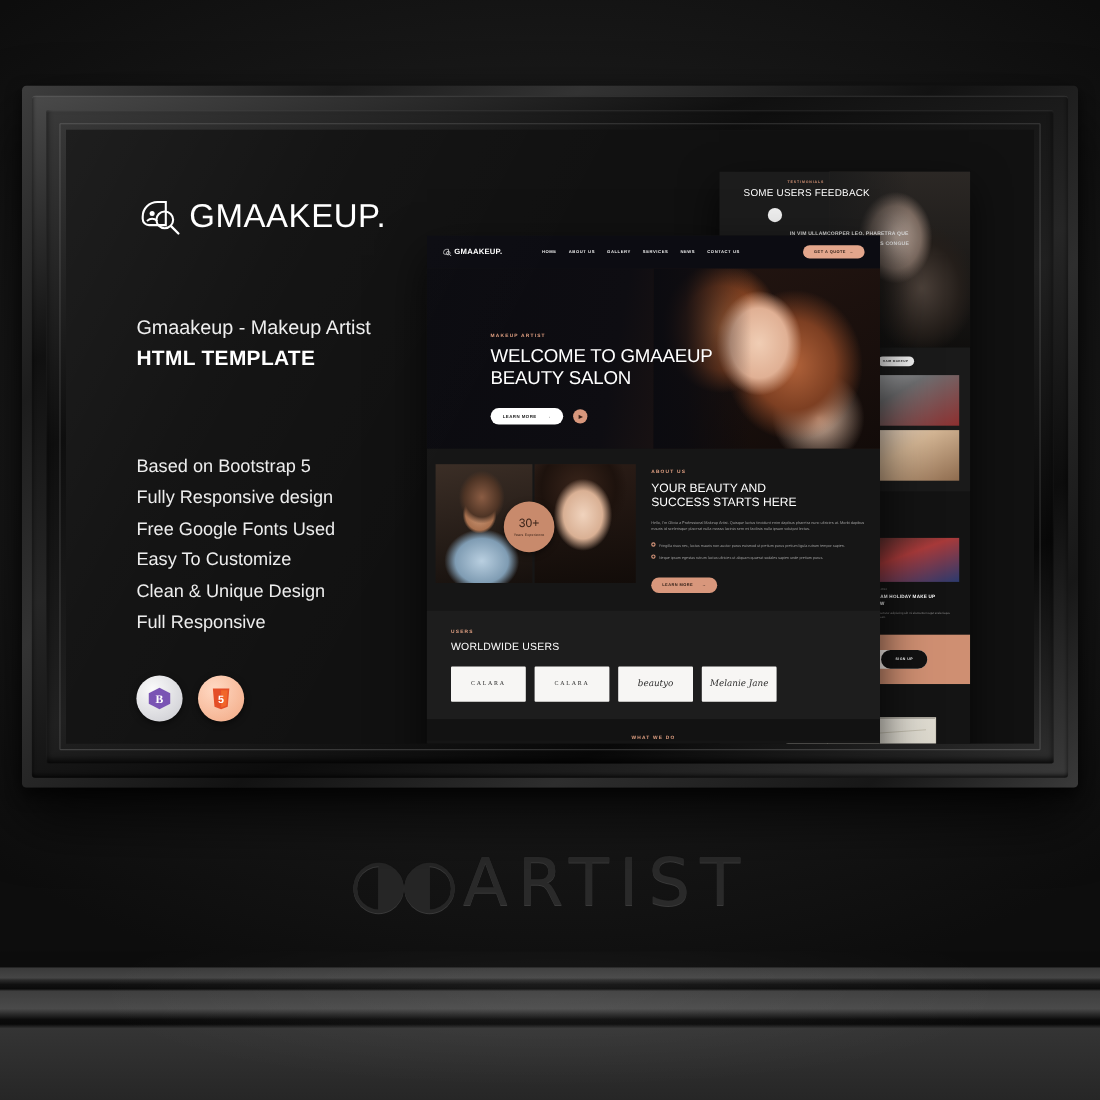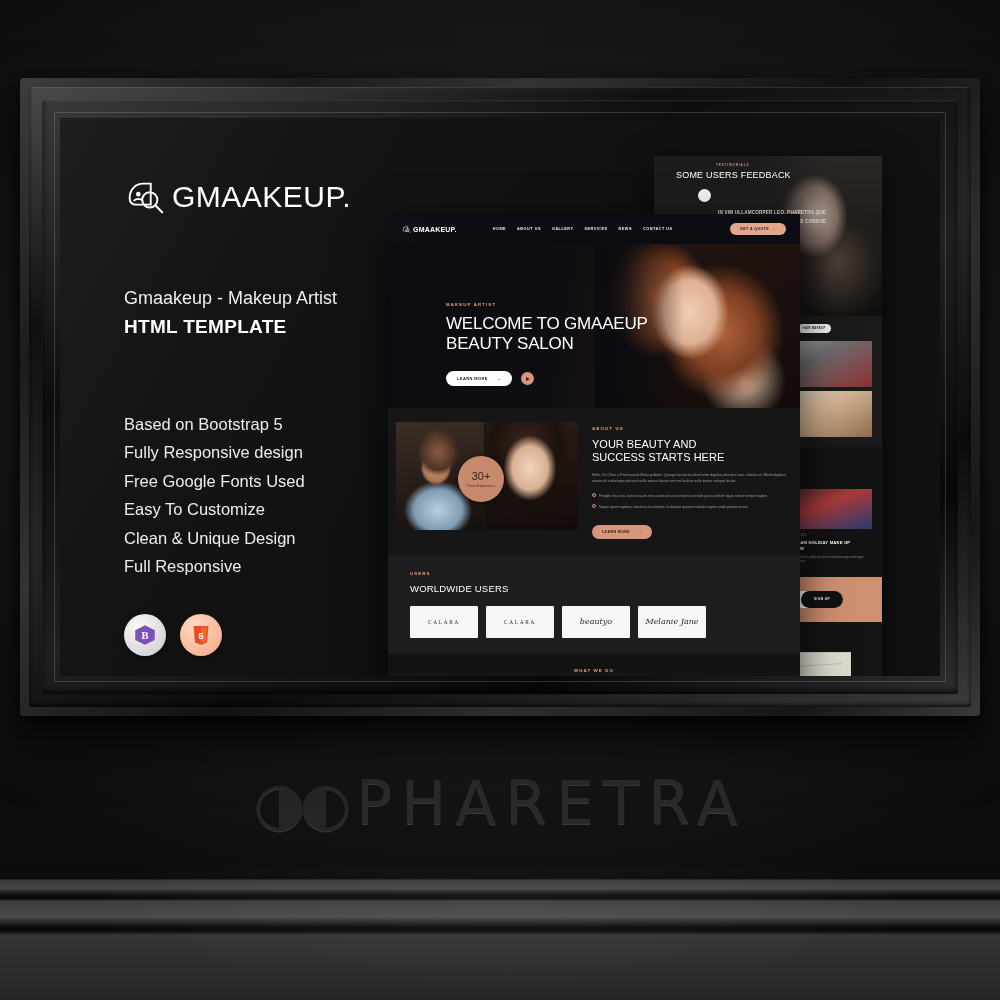--- a/index.html
+++ b/index.html
@@ -249,21 +249,21 @@
     background: linear-gradient(118deg, rgba(255,255,255,0.055) 0%, rgba(255,255,255,0.015) 22%, rgba(255,255,255,0) 45%);
   }
 </style>
 </head>
 <body>
 
 <div class="wall"></div>
 <div class="wall-bottom"></div>
 
 <div class="watermark">
-  <span class="wm-dot">◑◐</span><span>PHARETRA</span>
+  <span class="wm-dot">◑◐</span><span>ARTIST</span>
 </div>
 
 <div class="frame">
   <div class="frame-bevel-1"></div>
   <div class="frame-bevel-2"></div>
   <div class="frame-inner-line"></div>
 
   <div class="canvas">
 
     <div class="info">

